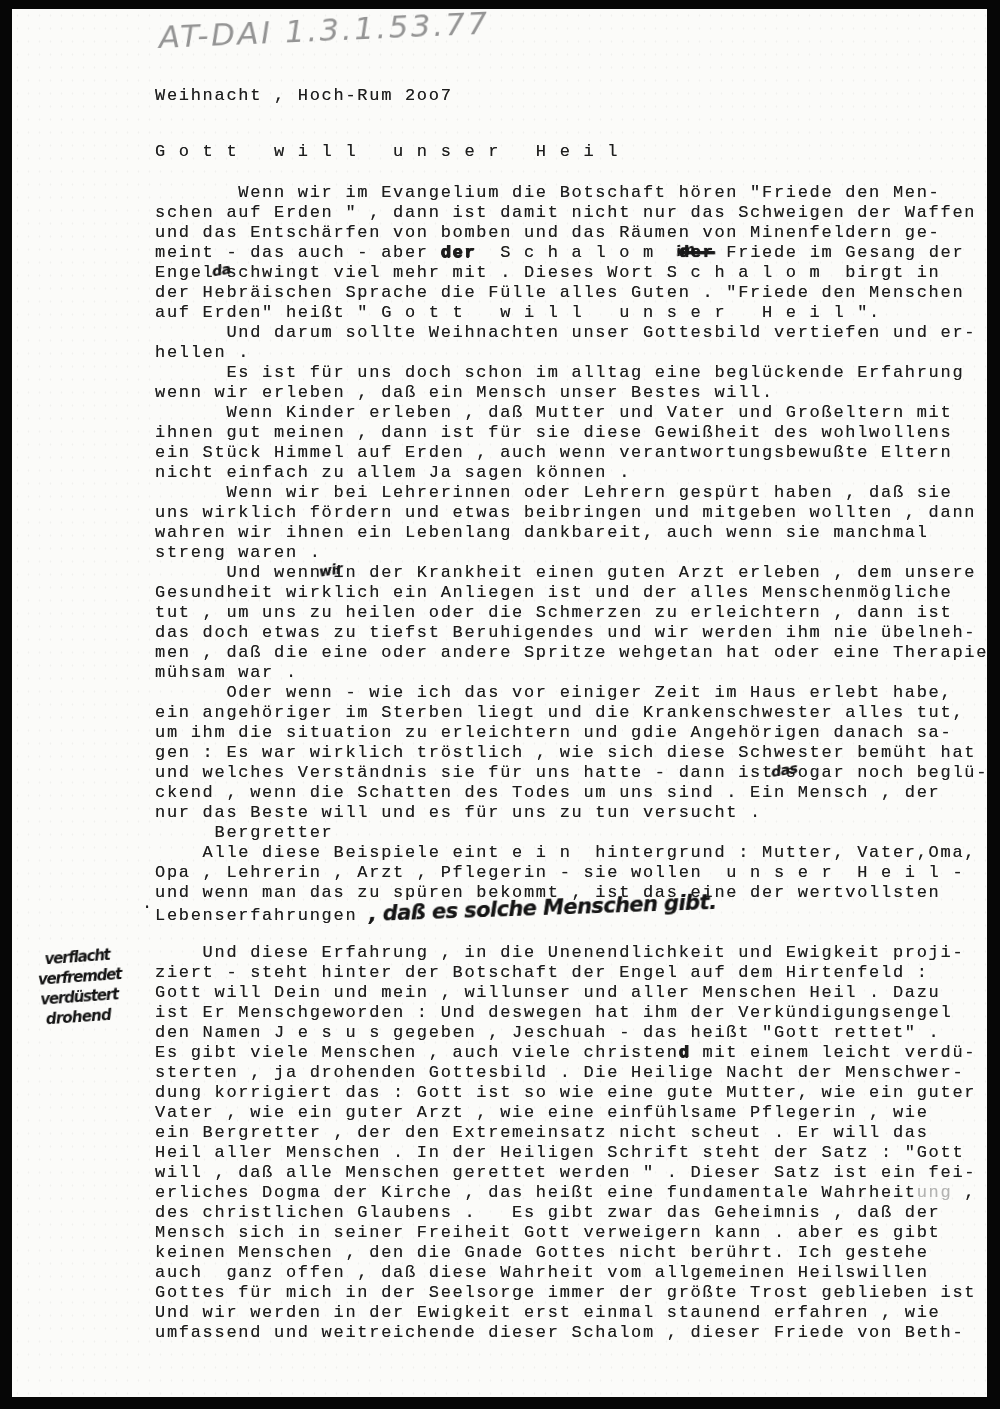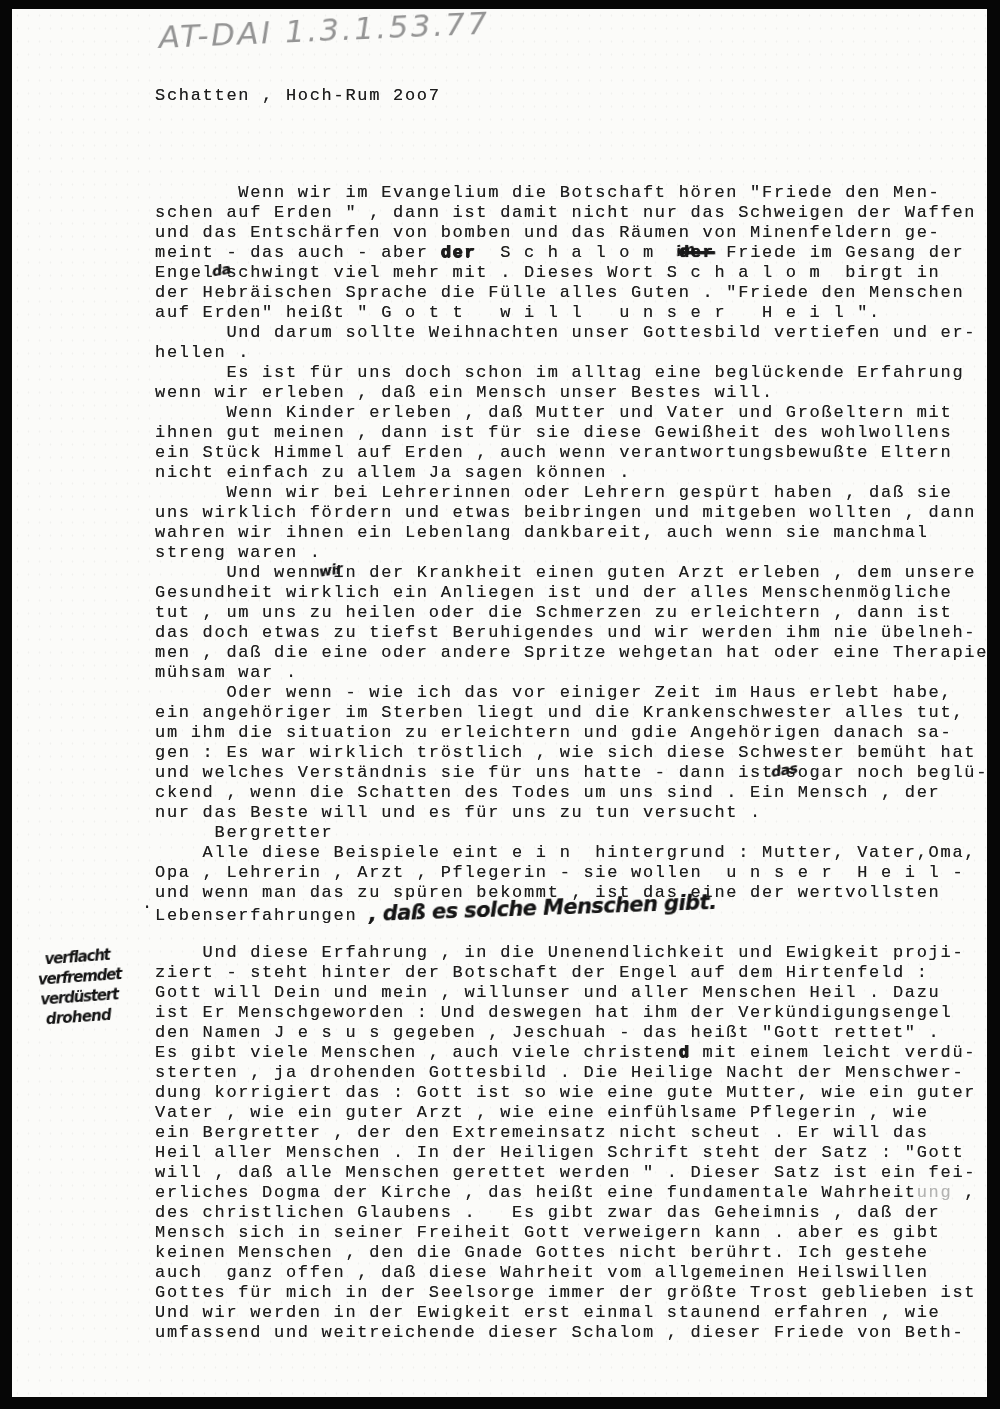--- a/index.html
+++ b/index.html
@@ -89,22 +89,23 @@
   .margin-note:nth-child(3){margin-left:3px;}
   .margin-note:nth-child(4){margin-left:7px;letter-spacing:-.8px;}
 </style>
 </head>
 <body>
 
 <div class="page">
 
   <div class="archive-note">AT-DAI 1.3.1.53.77</div>
 
-  <div class="typed dateline">Schatten , Hoch-Rum 2oo7</div>
+  <div class="typed dateline">Weihnacht , Hoch-Rum 2oo7</div>
 
+  <div class="typed doc-title">G o t t   w i l l   u n s e r   H e i l</div>
 
   <div class="margin-notes">
       <div class="margin-note">verflacht</div>
       <div class="margin-note">verfremdet</div>
       <div class="margin-note">verdüstert</div>
       <div class="margin-note">drohend</div>
     </div>
 
   <div class="typed body-block"><div class="line">       Wenn wir im Evangelium die Botschaft hören "Friede den Men-</div><div class="line">schen auf Erden " , dann ist damit nicht nur das Schweigen der Waffen</div><div class="line">und das Entschärfen von bomben und das Räumen von Minenfeldern ge-</div><div class="line"><span class="seg-t">meint - das auch - aber </span><span class="seg-b">der</span><span class="seg-t">  S c h a l o m  </span><span class="seg-hwa"><span class="hwa-txt">im</span></span><span class="seg-s">der</span><span class="seg-t"> Friede im Gesang der</span></div><div class="line"><span class="seg-t">Engel</span><span class="seg-hwa"><span class="hwa-txt">da</span></span><span class="seg-t"> schwingt viel mehr mit . Dieses Wort S c h a l o m  birgt in</span></div><div class="line">der Hebräischen Sprache die Fülle alles Guten . "Friede den Menschen</div><div class="line">auf Erden" heißt " G o t t   w i l l   u n s e r   H e i l ".</div><div class="line">      Und darum sollte Weihnachten unser Gottesbild vertiefen und er-</div><div class="line">hellen .</div><div class="line">      Es ist für uns doch schon im alltag eine beglückende Erfahrung</div><div class="line">wenn wir erleben , daß ein Mensch unser Bestes will.</div><div class="line">      Wenn Kinder erleben , daß Mutter und Vater und Großeltern mit</div><div class="line">ihnen gut meinen , dann ist für sie diese Gewißheit des wohlwollens</div><div class="line">ein Stück Himmel auf Erden , auch wenn verantwortungsbewußte Eltern</div><div class="line">nicht einfach zu allem Ja sagen können .</div><div class="line">      Wenn wir bei Lehrerinnen oder Lehrern gespürt haben , daß sie</div><div class="line">uns wirklich fördern und etwas beibringen und mitgeben wollten , dann</div><div class="line">wahren wir ihnen ein Lebenlang dankbareit, auch wenn sie manchmal</div><div class="line">streng waren .</div><div class="line"><span class="seg-t">      Und wenn</span><span class="seg-hwa"><span class="hwa-txt">wir</span></span><span class="seg-t"> in der Krankheit einen guten Arzt erleben , dem unsere</span></div><div class="line">Gesundheit wirklich ein Anliegen ist und der alles Menschenmögliche</div><div class="line">tut , um uns zu heilen oder die Schmerzen zu erleichtern , dann ist</div><div class="line">das doch etwas zu tiefst Beruhigendes und wir werden ihm nie übelneh-</div><div class="line">men , daß die eine oder andere Spritze wehgetan hat oder eine Therapie</div><div class="line">mühsam war .</div><div class="line">      Oder wenn - wie ich das vor einiger Zeit im Haus erlebt habe,</div><div class="line">ein angehöriger im Sterben liegt und die Krankenschwester alles tut,</div><div class="line">um ihm die situation zu erleichtern und gdie Angehörigen danach sa-</div><div class="line">gen : Es war wirklich tröstlich , wie sich diese Schwester bemüht hat</div><div class="line"><span class="seg-t">und welches Verständnis sie für uns hatte - dann ist</span><span class="seg-hwa"><span class="hwa-txt">das</span></span><span class="seg-t"> sogar noch beglü-</span></div><div class="line">ckend , wenn die Schatten des Todes um uns sind . Ein Mensch , der</div><div class="line">nur das Beste will und es für uns zu tun versucht .</div><div class="line">     Bergretter</div><div class="line">    Alle diese Beispiele eint e i n  hintergrund : Mutter, Vater,Oma,</div><div class="line">Opa , Lehrerin , Arzt , Pflegerin - sie wollen  u n s e r  H e i l -</div><div class="line"><span class="seg-dotl"><i>·</i></span><span class="seg-t">und wenn man das zu spüren bekommt , ist das eine der wertvollsten</span></div><div class="line"><span class="seg-t">Lebenserfahrungen </span><span class="seg-hwi">, daß es solche Menschen gibt.</span></div><div class="line"></div><div class="line">    Und diese Erfahrung , in die Unenendlichkeit und Ewigkeit proji-</div><div class="line">ziert - steht hinter der Botschaft der Engel auf dem Hirtenfeld :</div><div class="line">Gott will Dein und mein , willunser und aller Menschen Heil . Dazu</div><div class="line">ist Er Menschgeworden : Und deswegen hat ihm der Verkündigungsengel</div><div class="line">den Namen J e s u s gegeben , Jeschuah - das heißt "Gott rettet" .</div><div class="line"><span class="seg-t">Es gibt viele Menschen , auch viele christen</span><span class="seg-b">d</span><span class="seg-t"> mit einem leicht verdü-</span></div><div class="line">sterten , ja drohenden Gottesbild . Die Heilige Nacht der Menschwer-</div><div class="line">dung korrigiert das : Gott ist so wie eine gute Mutter, wie ein guter</div><div class="line">Vater , wie ein guter Arzt , wie eine einfühlsame Pflegerin , wie</div><div class="line">ein Bergretter , der den Extremeinsatz nicht scheut . Er will das</div><div class="line">Heil aller Menschen . In der Heiligen Schrift steht der Satz : "Gott</div><div class="line">will , daß alle Menschen gerettet werden " . Dieser Satz ist ein fei-</div><div class="line"><span class="seg-t">erliches Dogma der Kirche , das heißt eine fundamentale Wahrheit</span><span class="seg-faint">ung</span><span class="seg-t"> ,</span></div><div class="line">des christlichen Glaubens .   Es gibt zwar das Geheimnis , daß der</div><div class="line">Mensch sich in seiner Freiheit Gott verweigern kann . aber es gibt</div><div class="line">keinen Menschen , den die Gnade Gottes nicht berührt. Ich gestehe</div><div class="line">auch  ganz offen , daß diese Wahrheit vom allgemeinen Heilswillen</div><div class="line">Gottes für mich in der Seelsorge immer der größte Trost geblieben ist</div><div class="line">Und wir werden in der Ewigkeit erst einmal staunend erfahren , wie</div><div class="line">umfassend und weitreichende dieser Schalom , dieser Friede von Beth-</div></div>
 

